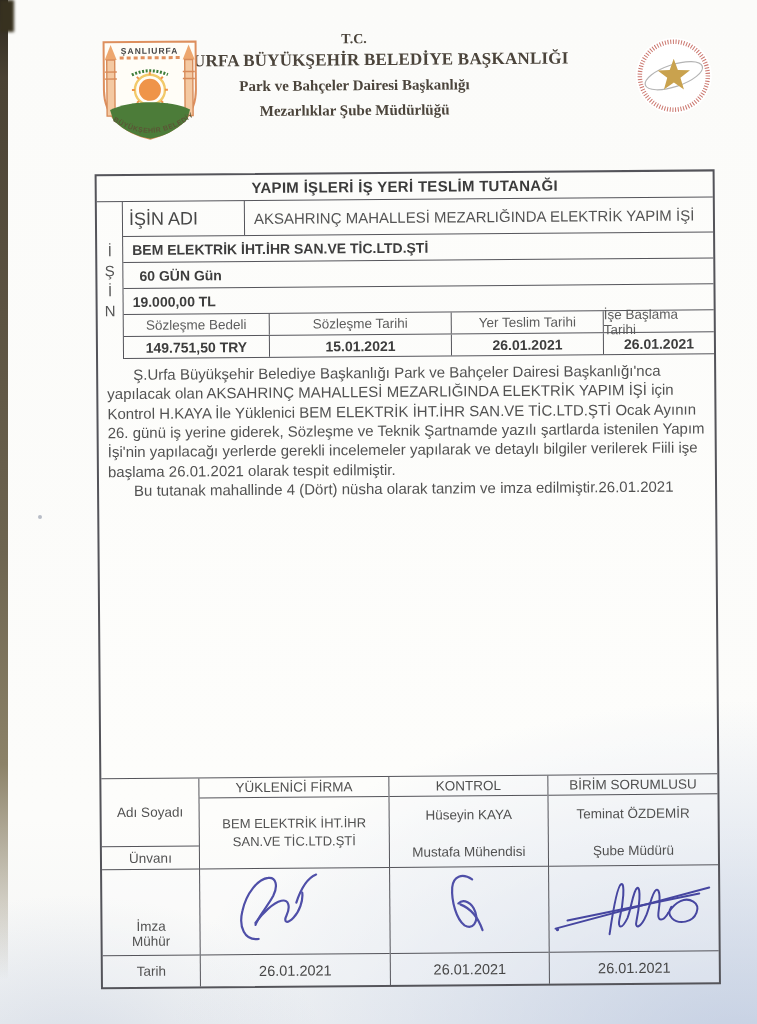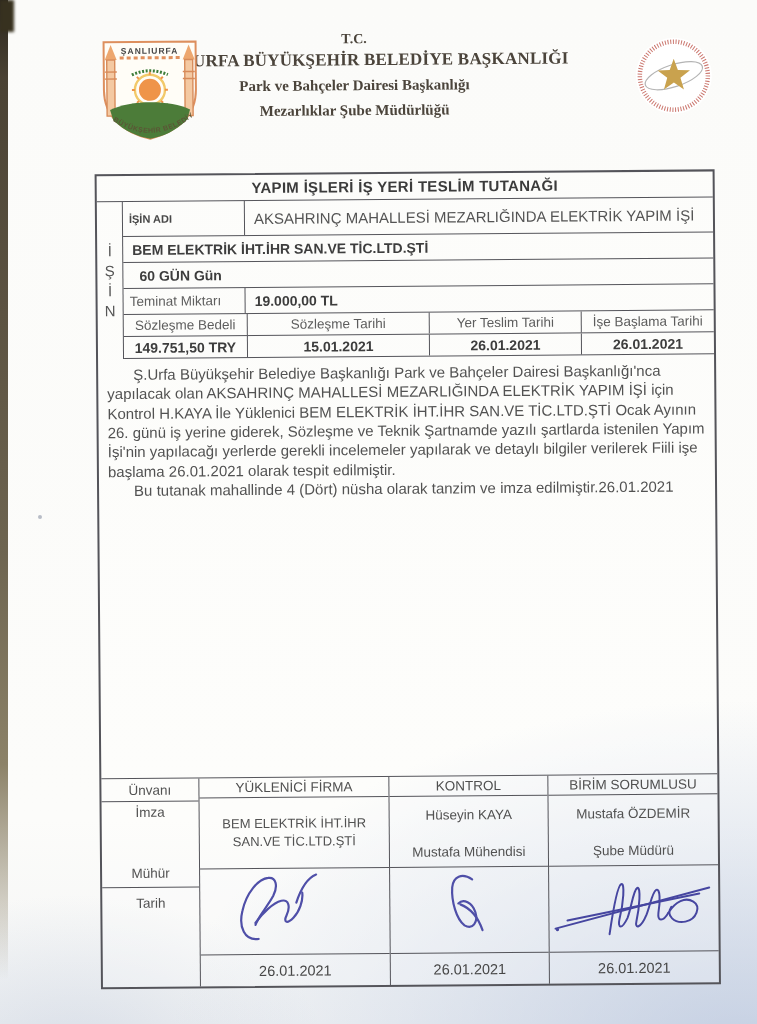--- a/index.html
+++ b/index.html
@@ -39,43 +39,43 @@
   .row-title { height:26px; display:flex; align-items:center; justify-content:center;
     font-weight:bold; font-size:15px; color:#3b3b3b; letter-spacing:.3px; }
 
   .isin-wrap { display:flex; }
   .isin-col { width:26px; display:flex; flex-direction:column; align-items:center;
     justify-content:center; gap:3px; font-size:15px; color:#565656; }
   .isin-main { flex:1; display:flex; flex-direction:column; }
   .frow { display:flex; align-items:stretch; }
   .fl { width:122px; padding:0 6px; display:flex; align-items:center; font-size:13.5px; color:#5f5f5f; }
   .fv { flex:1; padding:0 9px; display:flex; align-items:center; font-size:14.5px; }
-  .r1 { height:35px; } .r1 .fl { font-weight:bold; font-size:11px; color:#474747; }
+  .r1 { height:35px; } .r1 .fl { font-weight:normal; font-size:18px; color:#474747; }
   .r1 .fv { font-size:15px; color:#545454; }
   .r26 { height:26px; }
   .vbold { font-weight:bold; color:#3d3d3d; font-size:14px; }
   .fv.pad2 { padding-left:16px; }
   .hc { display:flex; align-items:center; justify-content:center; font-size:13.5px; color:#5d5d5d; }
-  .c1 { width:124px; } .c2 { width:182px; } .c3 { width:152px; } .c4 { flex:1; }
+  .c1 { width:146px; } .c2 { width:182px; } .c3 { width:152px; } .c4 { flex:1; }
   .heads { height:22px; }
   .vals { height:22px; } .vals .hc { font-weight:bold; font-size:14px; color:#3d3d3d; }
 
   .body-cell { height:420px; padding:6px 9px 0 9px; font-size:15px; line-height:1.29; color:#525252; }
   .body-cell p { text-indent:26px; }
 
   
   .sig { display:flex; }
   .sg-col { display:flex; flex-direction:column; }
   .sg-labels { width:97px; }
   .sg-c { border-left:1.6px solid #54545a; }
   .sg-w1 { width:190px; } .sg-w2 { width:159px; } .sg-w3 { flex:1; }
   .sg-cell { display:flex; align-items:center; justify-content:center; font-size:13.5px; color:#525252; }
   .lab-name { height:68px; }
   .lab-unvan { height:23px; }
-  .lab-imza { height:86px; flex-direction:column; justify-content:space-between; padding:3px 0 6px 0; }
+  .lab-imza { height:86px; flex-direction:column; justify-content:flex-end; padding:3px 0 6px 0; }
   .lab-tarih { height:31px; }
   .sg-head { height:20px; font-size:13.5px; color:#4f4f4f; }
   .sg-names { height:71px; }
   .sg-names.center2 { flex-direction:column; line-height:1.4; font-size:13px; text-align:center; }
   .sg-names.split { flex-direction:column; justify-content:space-between; padding:11px 0 7px 0; }
   .sg-sign { height:86px; position:relative; }
   .sg-sign svg { position:absolute; left:0; top:0; }
   .sg-date { height:31px; font-size:14.5px; color:#474747; }
 </style>
 </head>
@@ -156,21 +156,20 @@
             <div class="fl rline">İŞİN ADI</div>
             <div class="fv">AKSAHRINÇ MAHALLESİ MEZARLIĞINDA ELEKTRİK YAPIM İŞİ</div>
           </div>
           <div class="frow r26 bline">
             <div class="fv vbold">BEM ELEKTRİK İHT.İHR SAN.VE TİC.LTD.ŞTİ</div>
           </div>
           <div class="frow r26 bline">
             <div class="fv vbold pad2">60 GÜN Gün</div>
           </div>
           <div class="frow r26 bline">
-            <div class="fl rline">Teminat Miktarı</div>
             <div class="fv vbold">19.000,00 TL</div>
           </div>
           <div class="frow heads bline">
             <div class="hc c1 rline">Sözleşme Bedeli</div>
             <div class="hc c2 rline">Sözleşme Tarihi</div>
             <div class="hc c3 rline">Yer Teslim Tarihi</div>
             <div class="hc c4">İşe Başlama Tarihi</div>
           </div>
           <div class="frow vals bline">
             <div class="hc c1 rline">149.751,50 TRY</div>
@@ -182,20 +181,21 @@
       </div>
 
       <div class="body-cell bline">
         <p>Ş.Urfa Büyükşehir Belediye Başkanlığı Park ve Bahçeler Dairesi Başkanlığı'nca yapılacak olan AKSAHRINÇ MAHALLESİ MEZARLIĞINDA ELEKTRİK YAPIM İŞİ için Kontrol H.KAYA İle Yüklenici BEM ELEKTRİK İHT.İHR SAN.VE TİC.LTD.ŞTİ  Ocak Ayının 26. günü iş yerine giderek, Sözleşme ve Teknik Şartnamde yazılı şartlarda istenilen Yapım İşi'nin yapılacağı yerlerde  gerekli incelemeler yapılarak ve detaylı bilgiler verilerek Fiili işe başlama 26.01.2021 olarak tespit edilmiştir.</p>
         <p>Bu tutanak mahallinde  4 (Dört) nüsha olarak tanzim ve imza edilmiştir.26.01.2021</p>
       </div>
 
       <div class="sig">
 
         <div class="sg-col sg-labels">
+          <div class="sg-cell lab-name bline">Adı  Soyadı</div>
           <div class="sg-cell lab-unvan bline">Ünvanı</div>
           <div class="sg-cell lab-imza bline">
             <span>İmza</span>
             <span>Mühür</span>
           </div>
           <div class="sg-cell lab-tarih">Tarih</div>
         </div>
 
         <div class="sg-col sg-c sg-w1">
           <div class="sg-cell sg-head bline">YÜKLENİCİ FİRMA</div>
@@ -228,21 +228,21 @@
                 <path d="M70,37 C80,41 88,51 92,63"></path>
               </g>
             </svg>
           </div>
           <div class="sg-cell sg-date">26.01.2021</div>
         </div>
 
         <div class="sg-col sg-c sg-w3">
           <div class="sg-cell sg-head bline">BİRİM SORUMLUSU</div>
           <div class="sg-cell sg-names split bline">
-            <div>Mustafa ÖZDEMİR</div>
+            <div>Teminat ÖZDEMİR</div>
             <div>Şube Müdürü</div>
           </div>
           <div class="sg-sign bline">
             <svg width="170" height="86" viewBox="0 0 170 86">
               <g fill="none" stroke="#4646a0" stroke-width="2" stroke-linecap="round">
                 <path d="M6,62 L160,22"></path>
                 <path d="M18,54 L150,28"></path>
                 <path d="M60,68 C64,42 68,20 72,18 C76,16 74,38 70,53 C68,62 72,64 78,52 C82,42 84,24 88,22 C92,20 90,42 87,55 C85,63 91,63 97,49 C101,39 103,26 107,24 C111,22 111,36 109,47 C108,55 113,57 119,47"></path>
                 <path d="M119,47 C126,36 136,31 144,36 C152,41 147,54 136,56 C125,58 116,50 122,41"></path>
               </g>

